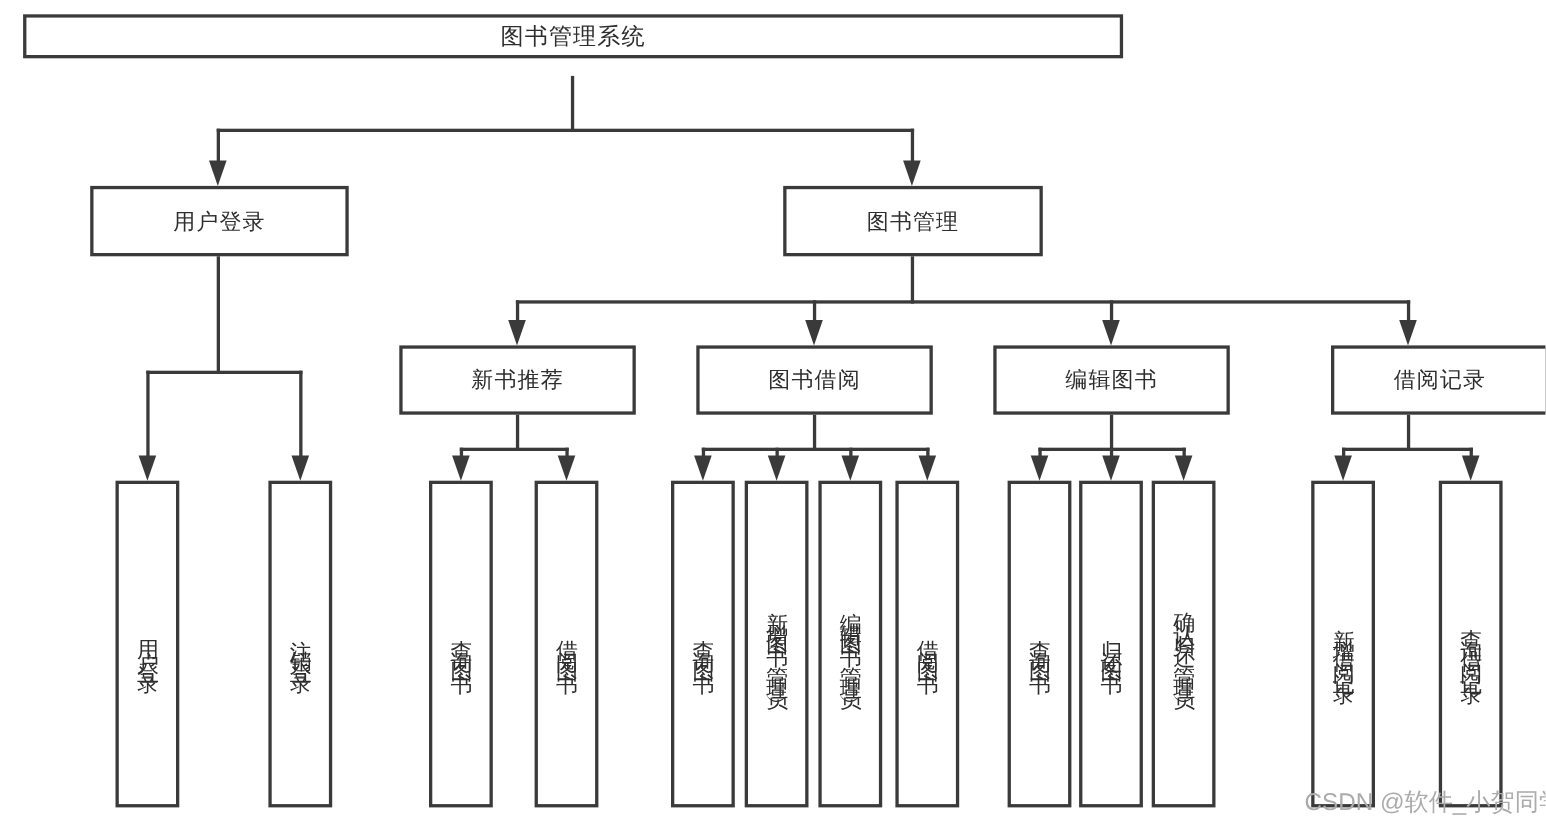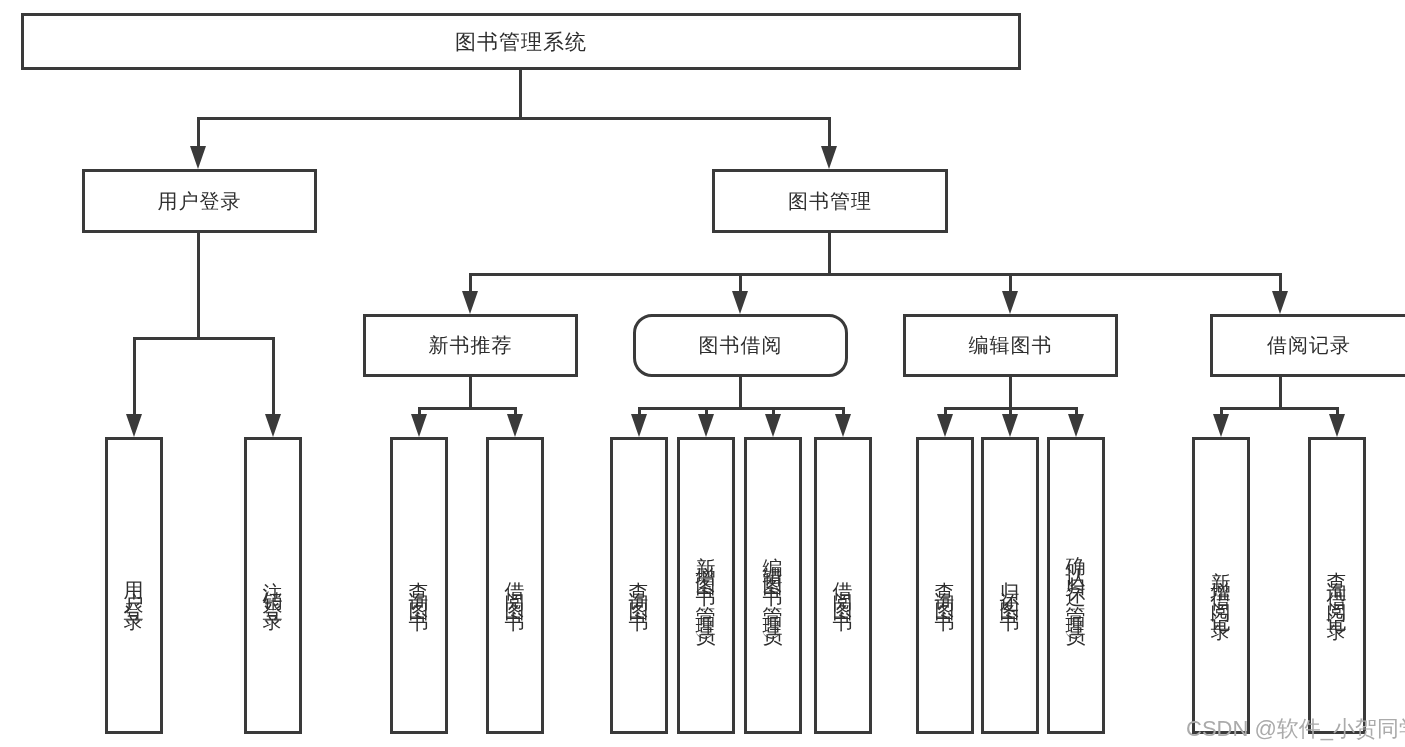--- a/index.html
+++ b/index.html
@@ -55,37 +55,37 @@
     color:var(--wm);
     white-space:nowrap;
     z-index:10;
   }
 </style>
 </head>
 <body>
 
 <div class="canvas">
 
-  <div class="box hnode root-node" style="left:21px;top:13px;width:1000px;height:57px;">
+  <div class="box hnode root-node" style="left:21px;top:13px;width:1000px;height:40px;">
     <span>图书管理系统</span>
   </div>
 
   <div class="box hnode" style="left:82px;top:169px;width:235px;height:64px;">
     <span>用户登录</span>
   </div>
 
   <div class="box hnode" style="left:712px;top:169px;width:236px;height:64px;">
     <span>图书管理</span>
   </div>
 
   <div class="box hnode" style="left:363px;top:314px;width:215px;height:63px;">
     <span>新书推荐</span>
   </div>
 
-  <div class="box hnode" style="left:633px;top:314px;width:215px;height:63px;border-radius:19px;">
+  <div class="box hnode" style="left:633px;top:314px;width:215px;height:63px;">
     <span>图书借阅</span>
   </div>
 
   <div class="box hnode" style="left:903px;top:314px;width:215px;height:63px;">
     <span>编辑图书</span>
   </div>
 
   <div class="box hnode" style="left:1170px;top:314px;width:198px;height:63px;margin-left:40px;">
     <span>借阅记录</span>
   </div>

